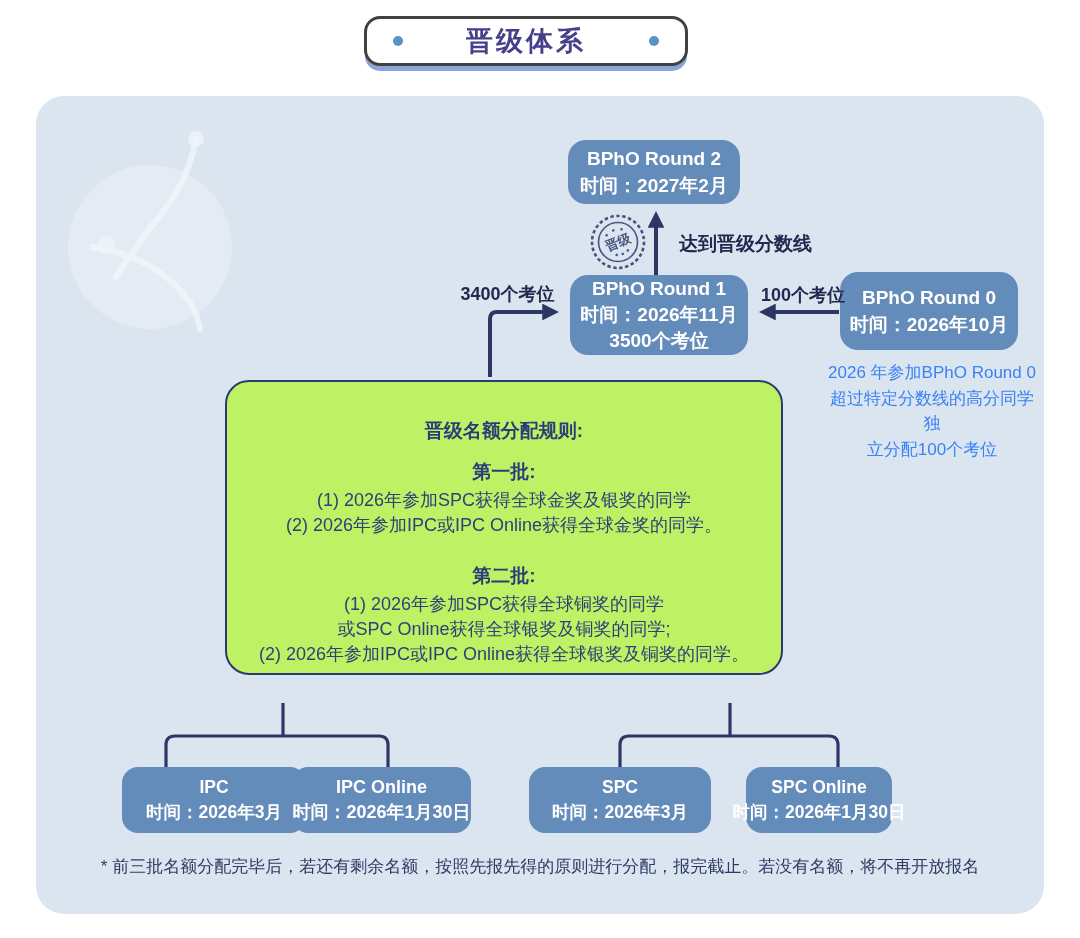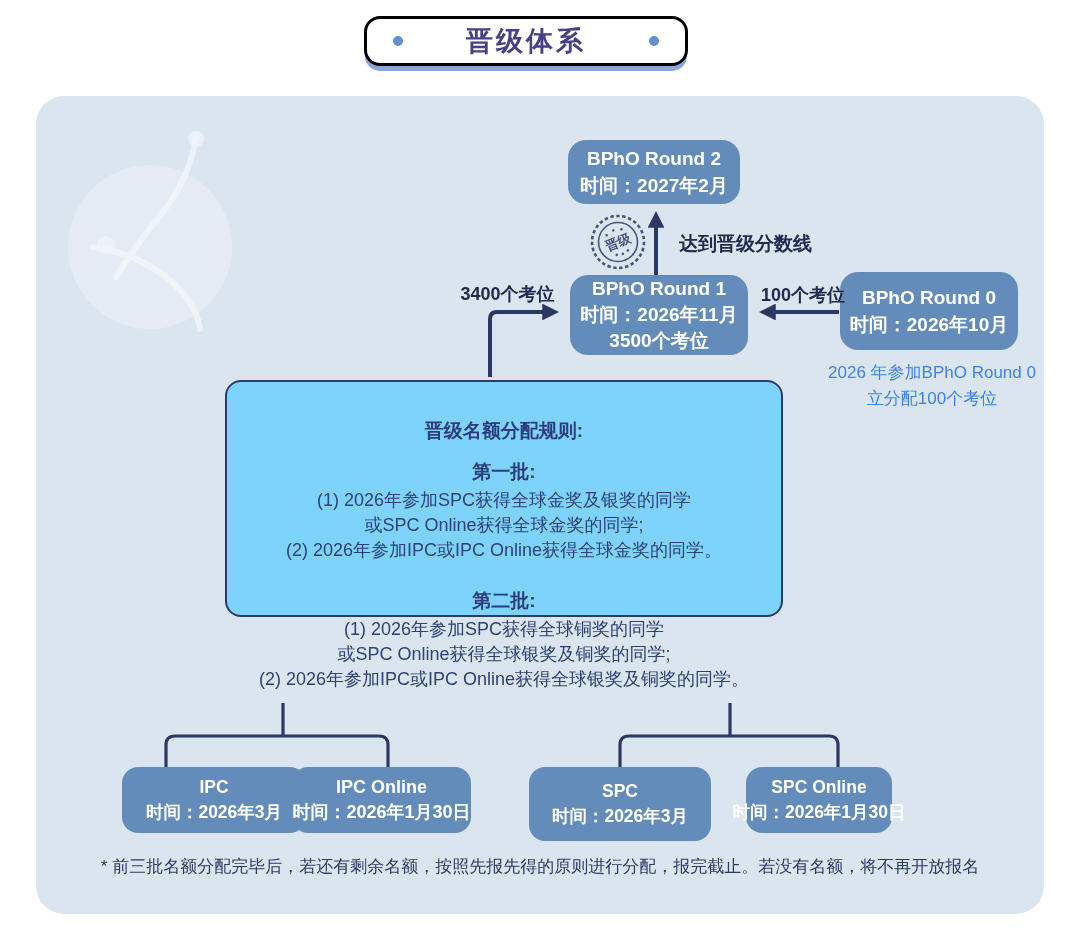--- a/index.html
+++ b/index.html
@@ -5,21 +5,21 @@
   html,body{margin:0;padding:0;background:#ffffff;}
   .canvas{
     position:relative;width:1080px;height:938px;overflow:hidden;background:#ffffff;
     font-family:"Liberation Sans","DejaVu Sans",sans-serif;
   }
   .abs{position:absolute;}
 
   
   .title-badge{
     left:364px;top:16px;width:324px;height:50px;box-sizing:border-box;
-    background:#ffffff;border:3px solid #000000;border-radius:16px;
+    background:#ffffff;border:3px solid #404040;border-radius:16px;
     box-shadow:0 6px 0 -1px #8ba6d6;
     display:flex;align-items:center;justify-content:space-between;
     padding:0 26px;z-index:5;
   }
   .title-badge .dot{width:10px;height:10px;border-radius:50%;background:#5c91cd;}
   .title-badge .title-text{
     font-size:27px;font-weight:bold;color:#46408a;letter-spacing:3px;
   }
 
   
@@ -33,37 +33,37 @@
     box-sizing:border-box;background:#648cbb;color:#ffffff;
     display:flex;flex-direction:column;align-items:center;justify-content:center;
     text-align:center;font-weight:bold;z-index:3;
   }
   .node .nline{white-space:nowrap;}
   .node-r2{left:568px;top:140px;width:172px;height:64px;border-radius:18px;font-size:19px;line-height:27px;}
   .node-r1{left:570px;top:275px;width:178px;height:80px;border-radius:18px;font-size:19px;line-height:26px;}
   .node-r0{left:840px;top:272px;width:178px;height:78px;border-radius:18px;font-size:19px;line-height:27px;}
   .node-ipc{left:74px;top:767px;width:184px;height:66px;border-radius:16px;font-size:17.5px;line-height:25px;margin-left:48px;}
   .node-ipcol{left:292px;top:767px;width:179px;height:66px;border-radius:16px;font-size:18px;line-height:25px;}
-  .node-spc{left:529px;top:767px;width:182px;height:74px;border-radius:16px;font-size:17.5px;line-height:25px;}
+  .node-spc{left:529px;top:767px;width:182px;height:66px;border-radius:16px;font-size:17.5px;line-height:25px;}
   .node-spcol{left:746px;top:767px;width:146px;height:66px;border-radius:16px;font-size:17.5px;line-height:25px;}
 
   
   .flabel{color:#20294f;font-weight:600;z-index:3;white-space:nowrap;}
   .label-3400{left:440px;top:282px;width:135px;text-align:center;font-size:18px;}
   .label-100{left:748px;top:283px;width:110px;text-align:center;font-size:18px;}
   .label-promo{left:679px;top:231px;font-size:19px;}
   .round0-note{
     left:826px;top:360px;width:212px;text-align:center;
     font-size:17px;line-height:25.5px;font-weight:500;color:#3b82f6;z-index:3;
   }
 
   
   .rules-box{
-    left:225px;top:380px;width:558px;height:237px;box-sizing:border-box;
-    background:#7dd3fc;border:2.5px solid #2c3a70;border-radius:16px;
+    left:225px;top:380px;width:558px;height:295px;box-sizing:border-box;
+    background:#bef264;border:2.5px solid #2c3a70;border-radius:24px;
     text-align:center;color:#2f4179;z-index:2;
   }
   .rules-title{margin-top:36px;font-size:19px;font-weight:bold;color:#2c3c78;}
   .batch-header{font-size:19px;font-weight:bold;color:#2c3c78;}
   .bh1{margin-top:15px;}
   .bh2{margin-top:25px;}
   .rules-line{font-size:18px;line-height:25px;font-weight:500;}
   .rules-line.first{margin-top:3px;}
 
   
@@ -146,29 +146,29 @@
     <div class="nline">BPhO Round 0</div>
     <div class="nline">时间：2026年10月</div>
   </div>
 
   <div class="abs flabel label-3400">3400个考位</div>
   <div class="abs flabel label-100">100个考位</div>
   <div class="abs flabel label-promo">达到晋级分数线</div>
 
   <div class="abs round0-note">
     <div>2026 年参加BPhO Round 0</div>
+    <div>超过特定分数线的高分同学独</div>
     <div>立分配100个考位</div>
   </div>
 
   <div class="abs rules-box">
     <div class="rules-title">晋级名额分配规则:</div>
 
     <div class="batch-header bh1">第一批:</div>
     <div class="rules-line first">(1) 2026年参加SPC获得全球金奖及银奖的同学</div>
-    <div class="rules-line">或SPC Online获得全球金奖的同学;</div>
     <div class="rules-line">(2) 2026年参加IPC或IPC Online获得全球金奖的同学。</div>
 
     <div class="batch-header bh2">第二批:</div>
     <div class="rules-line first">(1) 2026年参加SPC获得全球铜奖的同学</div>
     <div class="rules-line">或SPC Online获得全球银奖及铜奖的同学;</div>
     <div class="rules-line">(2) 2026年参加IPC或IPC Online获得全球银奖及铜奖的同学。</div>
   </div>
 
   <div class="abs node node-ipc">
     <div class="nline">IPC</div>

